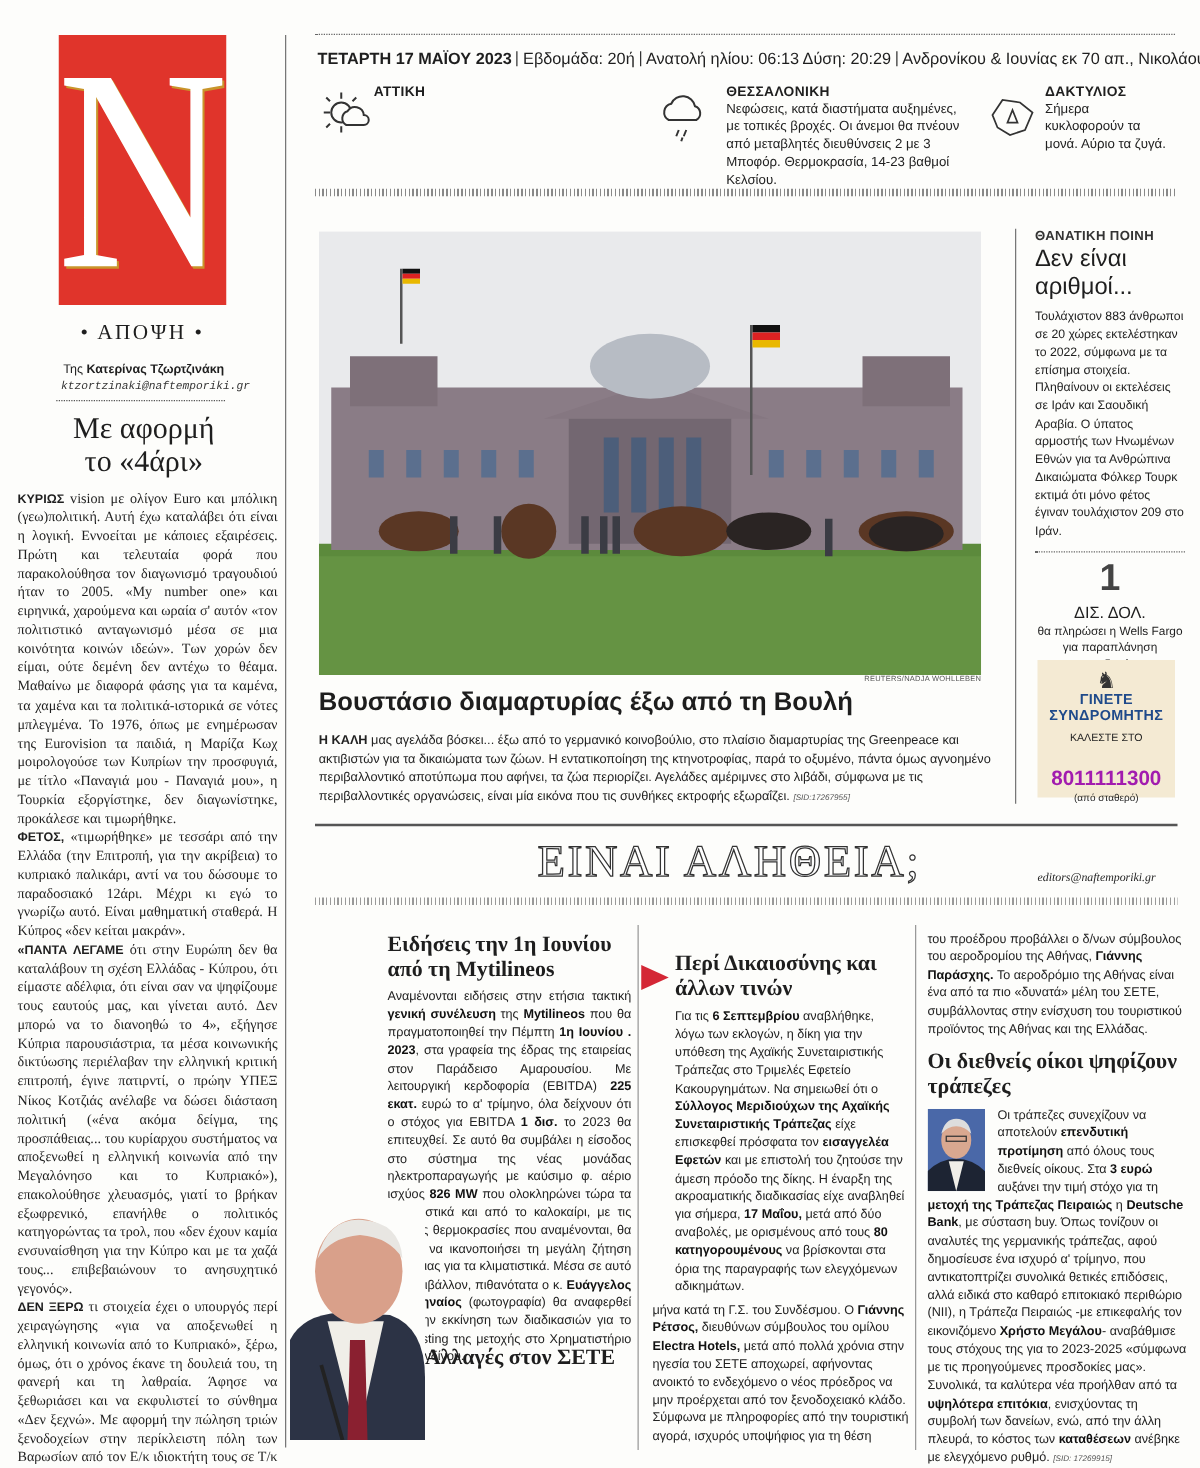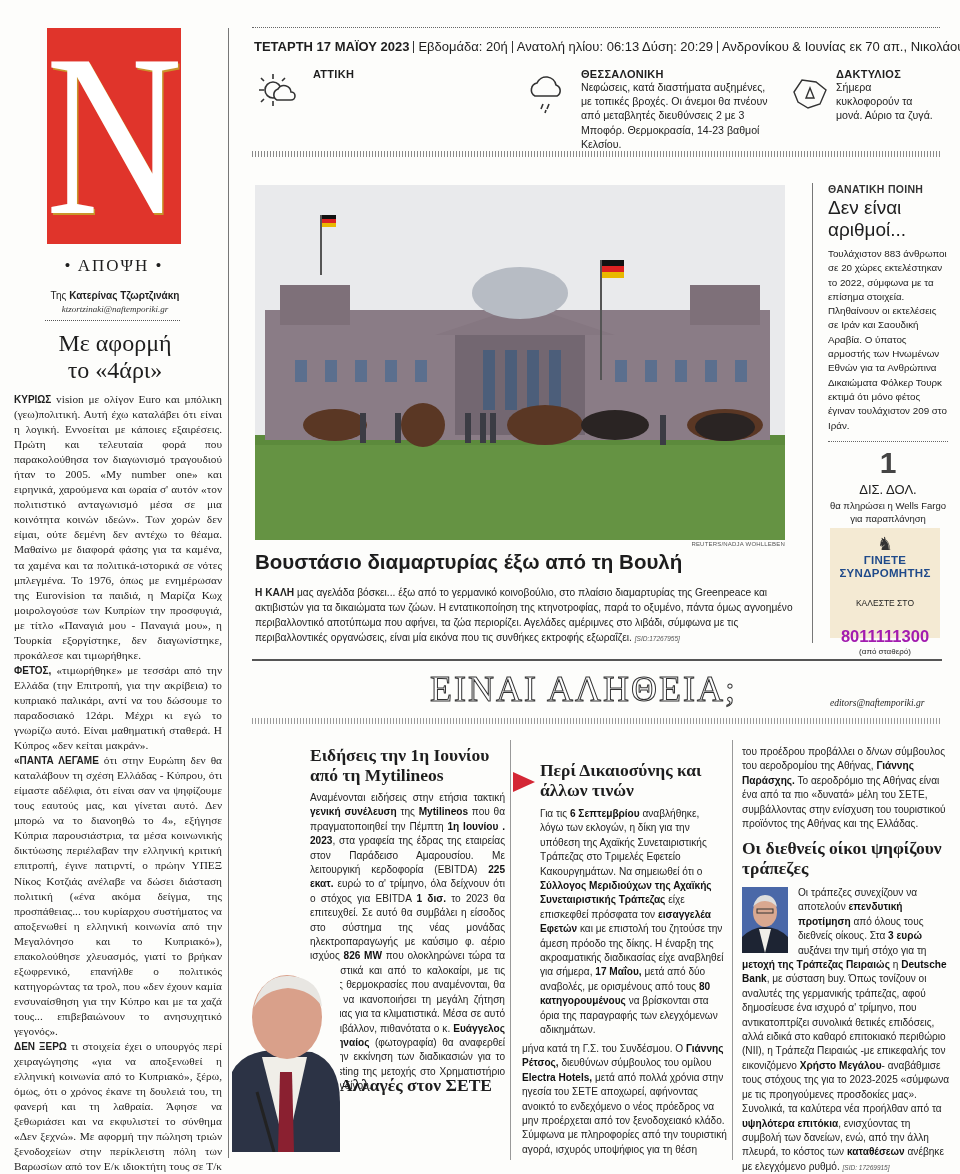--- a/index.html
+++ b/index.html
@@ -4,21 +4,21 @@
 <style>
 *{box-sizing:border-box;margin:0;padding:0}
 body{width:960px;height:1174px;background:#fdfdfb;color:#1e1e1e;font-family:"Liberation Sans",sans-serif;position:relative;overflow:hidden}
 .abs{position:absolute}
 
 #logo{left:47px;top:28px;width:134px;height:216px;background:#e0342b;display:flex;align-items:center;justify-content:center}
 #logo span{font-family:"Liberation Serif",serif;font-size:230px;color:#fff;line-height:1;transform:scaleX(0.82);text-shadow:2px 2px 0 #c9952b}
 #opinion-label{left:47px;top:256px;width:134px;text-align:center;font-family:"Liberation Serif",serif;font-size:17px;letter-spacing:2px}
 #byline{left:30px;top:290px;width:170px;text-align:center;font-size:10px}
 #byline b{font-weight:bold}
-#byline-email{left:30px;top:304px;width:170px;text-align:center;font-family:Liberation Serif, serif;font-style:italic;font-size:9px;color:#333}
+#byline-email{left:30px;top:304px;width:170px;text-align:right;font-family:Liberation Mono, monospace;font-style:italic;font-size:9px;color:#333}
 .dots{border-top:1px dotted #555}
 #op-title{left:20px;top:330px;width:190px;text-align:center;font-family:"Liberation Serif",serif;font-size:24px;line-height:27px}
 #op-body{left:14px;top:392px;width:208px;font-family:"Liberation Serif",serif;font-size:11.3px;line-height:15.05px;text-align:justify}
 #op-body p{margin:0}
 #op-body b{font-family:"Liberation Sans",sans-serif;font-size:10px}
 .ref{font-size:6.5px;color:#555;text-align:right;font-style:italic}
 #vrule-left{left:228px;top:28px;width:1px;height:1130px;background:#777}
 
 #top-dots{left:252px;top:27px;width:688px;height:0;border-top:1.5px dotted #666}
 #dateline{left:254px;top:39px;width:690px;font-size:13px;white-space:nowrap}
@@ -40,21 +40,21 @@
 #side-kicker{font-size:10.5px;font-weight:bold;letter-spacing:.3px;color:#333}
 #side-title{font-size:19px;line-height:22px;margin-top:2px}
 #side-body{font-size:9.8px;line-height:14.3px;margin-top:6px;color:#222}
 #side-dots{margin-top:8px;border-top:1px dotted #666}
 #big-num{text-align:center;font-size:30px;font-weight:bold;color:#444;margin-top:6px;line-height:30px}
 #num-unit{text-align:center;font-size:13px;margin-top:4px}
 #num-text{text-align:center;font-size:9.5px;line-height:13px;margin-top:2px}
 #subscribe{left:830px;top:528px;width:110px;height:110px;background:#f4ead3;text-align:center;padding-top:6px}
 #sub-icon{font-size:18px;color:#333;line-height:20px}
 #sub-title{font-size:11.5px;font-weight:bold;color:#1f4a8a;line-height:13px;letter-spacing:.3px}
-#sub-call{font-size:8.5px;margin-top:18px}
+#sub-call{font-size:8.5px;margin-top:5px}
 #sub-phone{font-size:16.5px;font-weight:bold;margin-top:19px;color:#a21caf}
 #sub-note{font-size:8px;margin-top:1px}
 
 #ea-title{left:430px;top:668px;font-family:"Liberation Serif",serif;font-size:36px;letter-spacing:2px;color:#fff;-webkit-text-stroke:1px #333}
 #ea-email{left:830px;top:698px;font-family:"Liberation Serif",serif;font-style:italic;font-size:9.5px}
 #ea-bar{left:252px;top:718px;width:690px;height:6px;background:repeating-linear-gradient(90deg,#999 0 1px,transparent 1px 3px)}
 .col-title{font-family:"Liberation Serif",serif;font-size:17.5px;line-height:20px;font-weight:bold}
 .col-text{font-size:10.1px;line-height:14.4px;color:#222}
 .col-text b{font-weight:bold;color:#111}
 #vrule-c1{left:510px;top:740px;width:1px;height:420px;background:#999}
@@ -92,21 +92,21 @@
 </div>
 
 <div class="abs wx" style="left:255px;width:250px">
   <svg class="abs" style="left:0;top:2px" width="44" height="44" viewBox="0 0 44 44">
       <g stroke="#333" stroke-width="1.6" fill="none">
         <circle cx="18" cy="20" r="8"></circle>
         <path d="M18 4v5M18 31v5M4 20h5M6 8l3 3M30 8l-3 3M6 32l3-3"></path>
         <path d="M22 30a6 6 0 0 1 1-11a7 7 0 0 1 13 3a4 4 0 0 1 0 8z" fill="#fdfdfb"></path>
       </g>
     </svg>
-  <div class="abs" style="left:58px;top:0;width:200px">
+  <div class="abs" style="left:44px;top:0;width:200px">
     <div class="wx-title">ΑΤΤΙΚΗ</div>
   </div>
 </div>
 <div class="abs wx" style="left:525px;width:240px">
   <svg class="abs" style="left:0;top:2px" width="44" height="48" viewBox="0 0 44 48">
       <g stroke="#333" stroke-width="1.6" fill="none">
         <path d="M10 26a7 7 0 0 1 2-13a10 10 0 0 1 19 2a6 6 0 0 1 1 11z"></path>
         <path d="M18 34l-2 5M24 34l-2 5M21 40l-1 3"></path>
       </g>
     </svg>

